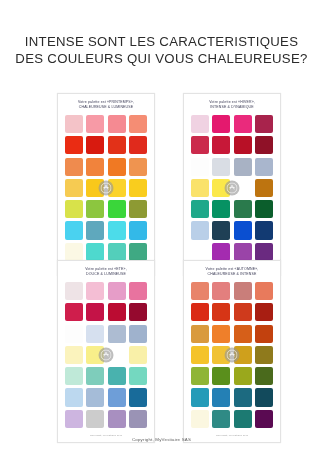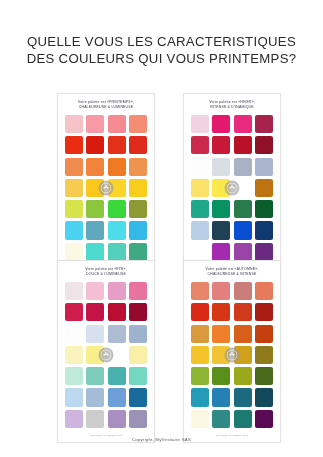--- a/index.html
+++ b/index.html
@@ -112,22 +112,22 @@
     color: #5b5b5b;
     letter-spacing: 0.2px;
   }
 </style>
 </head>
 <body>
 
 <div class="page">
 
   <div class="title-block">
-    <div class="title-line">QUELLE VOUS LES CARACTERISTIQUES</div>
-    <div class="title-line">DES COULEURS QUI VOUS PRINTEMPS?</div>
+    <div class="title-line">INTENSE SONT LES CARACTERISTIQUES</div>
+    <div class="title-line">DES COULEURS QUI VOUS CHALEUREUSE?</div>
   </div>
 
   <div class="cards">
 
     <div class="card card-1">
       <div class="card-head">
         <span class="l1">Votre palette est «PRINTEMPS»,</span>
         <span class="l2">CHALEUREUSE &amp; LUMINEUSE</span>
       </div>
       <div class="grid">

